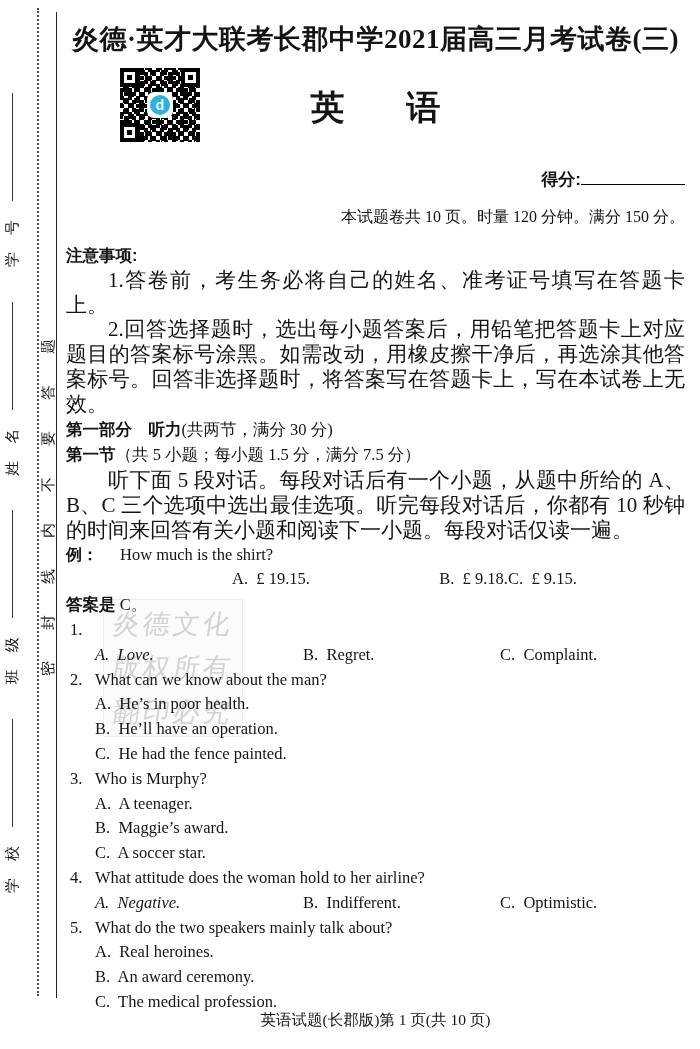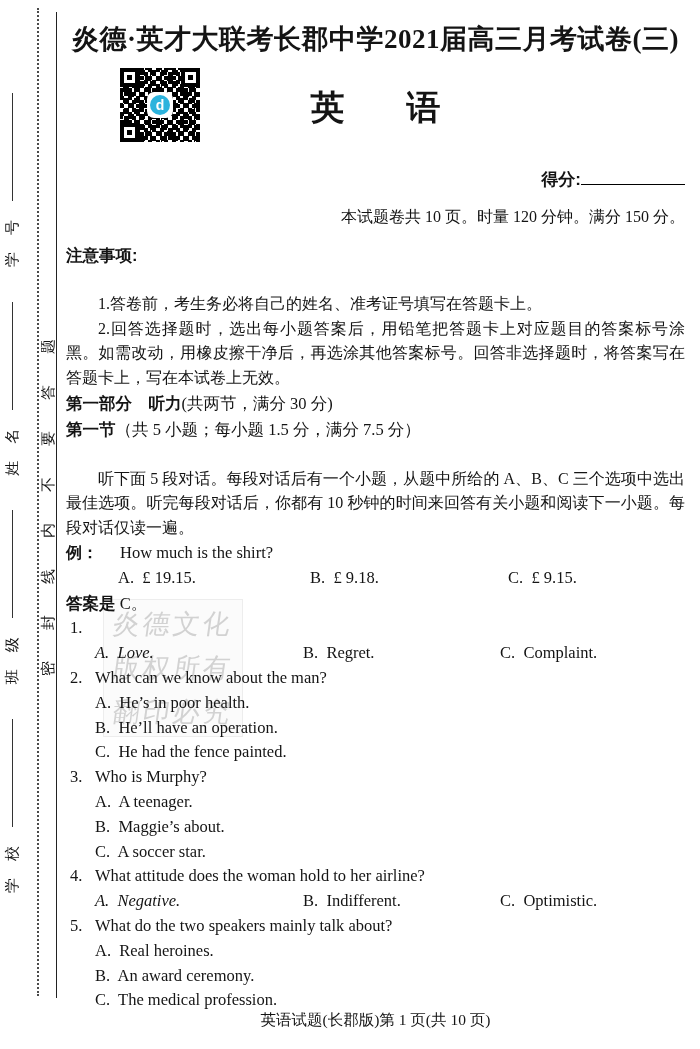--- a/index.html
+++ b/index.html
@@ -56,32 +56,32 @@
              display:flex; align-items:center; justify-content:center; line-height:1; }
 
   .subject { display:flex; justify-content:center; gap:62px; padding-top:26px;
              font-size:34px; line-height:38px; }
 
   .score-row { margin-top:20px; text-align:right; height:24px; font-size:17px; }
   .score-blank { display:inline-block; width:104px; height:15px; border-bottom:1.5px solid #000; }
 
   .paper-info { margin-top:12px; text-align:right; font-size:16px; line-height:25px; }
 
-  .body-text { font-size:16px; line-height:24.8px;margin-top:24px; }
+  .body-text { font-size:21px; line-height:24.8px; }
   .notice-heading { margin-top:14px; font-size:16.5px; line-height:24.8px; }
   p.indent { text-indent:2em; text-align:justify; }
 
   .heading-line { font-size:16.5px; line-height:24.8px; }
   .heading-line .rest { font-weight:normal; font-family:"Liberation Serif","DejaVu Serif",serif; }
 
   .example-line { display:flex; line-height:24.8px; }
   .example-line .ex-q { margin-left:22px; font-size:16.5px; }
 
   .opt-row { display:flex; line-height:24.8px; font-size:16.5px; white-space:pre; }
-  .opt-row.ex { padding-left:52px; } .opt-row.ex .c0 { width:192px; } .opt-row.ex .c1 { width:198px; }
+  .opt-row.ex { padding-left:52px;text-align:right; } .opt-row.ex .c0 { width:192px; } .opt-row.ex .c1 { width:198px; }
   .opt-row.q  { padding-left:29px; } .opt-row.q .c0 { width:208px;font-style:italic; } .opt-row.q .c1 { width:197px; }
 
   .q-line { display:flex; line-height:24.8px; font-size:16.5px; padding-left:4px; }
   .q-line .num { width:25px; flex:none; }
   .opt-stack { padding-left:29px; line-height:24.8px; font-size:16.5px; white-space:pre; }
 
   .footer { position:absolute; left:66px; top:1010px; width:619px; text-align:center;
             font-size:15.5px; z-index:1; }
 </style>
 </head>
@@ -186,21 +186,21 @@
   </div>
   <div class="opt-stack">A.  He’s in poor health.</div>
   <div class="opt-stack">B.  He’ll have an operation.</div>
   <div class="opt-stack">C.  He had the fence painted.</div>
 
   <div class="q-line">
     <span class="num">3.</span>
     <span>Who is Murphy?</span>
   </div>
   <div class="opt-stack">A.  A teenager.</div>
-  <div class="opt-stack">B.  Maggie’s about.</div>
+  <div class="opt-stack">B.  Maggie’s award.</div>
   <div class="opt-stack">C.  A soccer star.</div>
 
   <div class="q-line">
     <span class="num">4.</span>
     <span>What attitude does the woman hold to her airline?</span>
   </div>
   <div class="opt-row q">
     <span class="c0">A.  Negative.</span>
     <span class="c1">B.  Indifferent.</span>
     <span class="c2">C.  Optimistic.</span>

